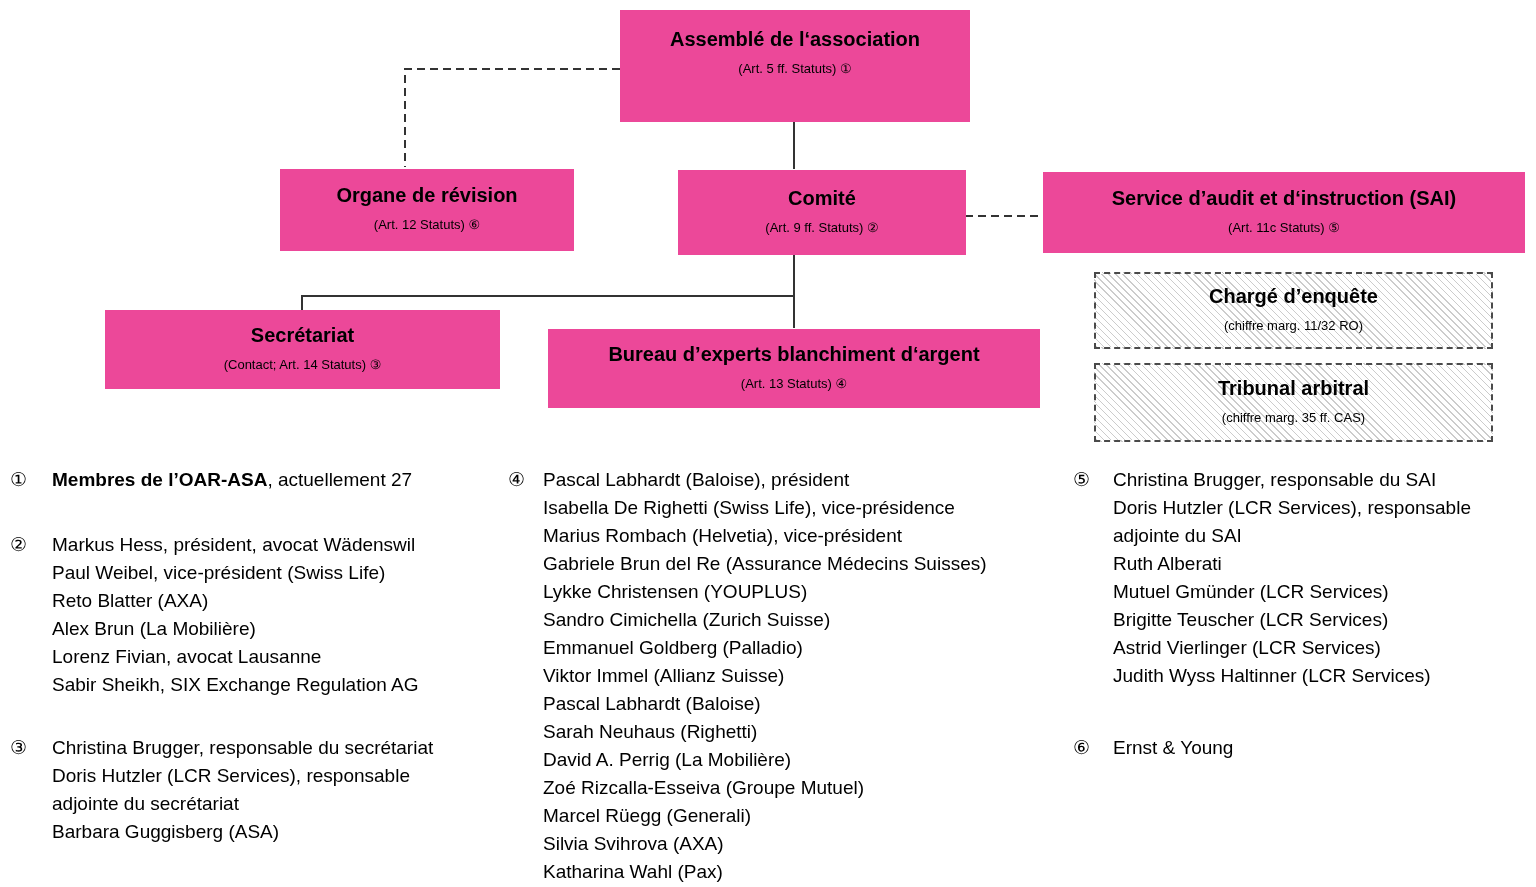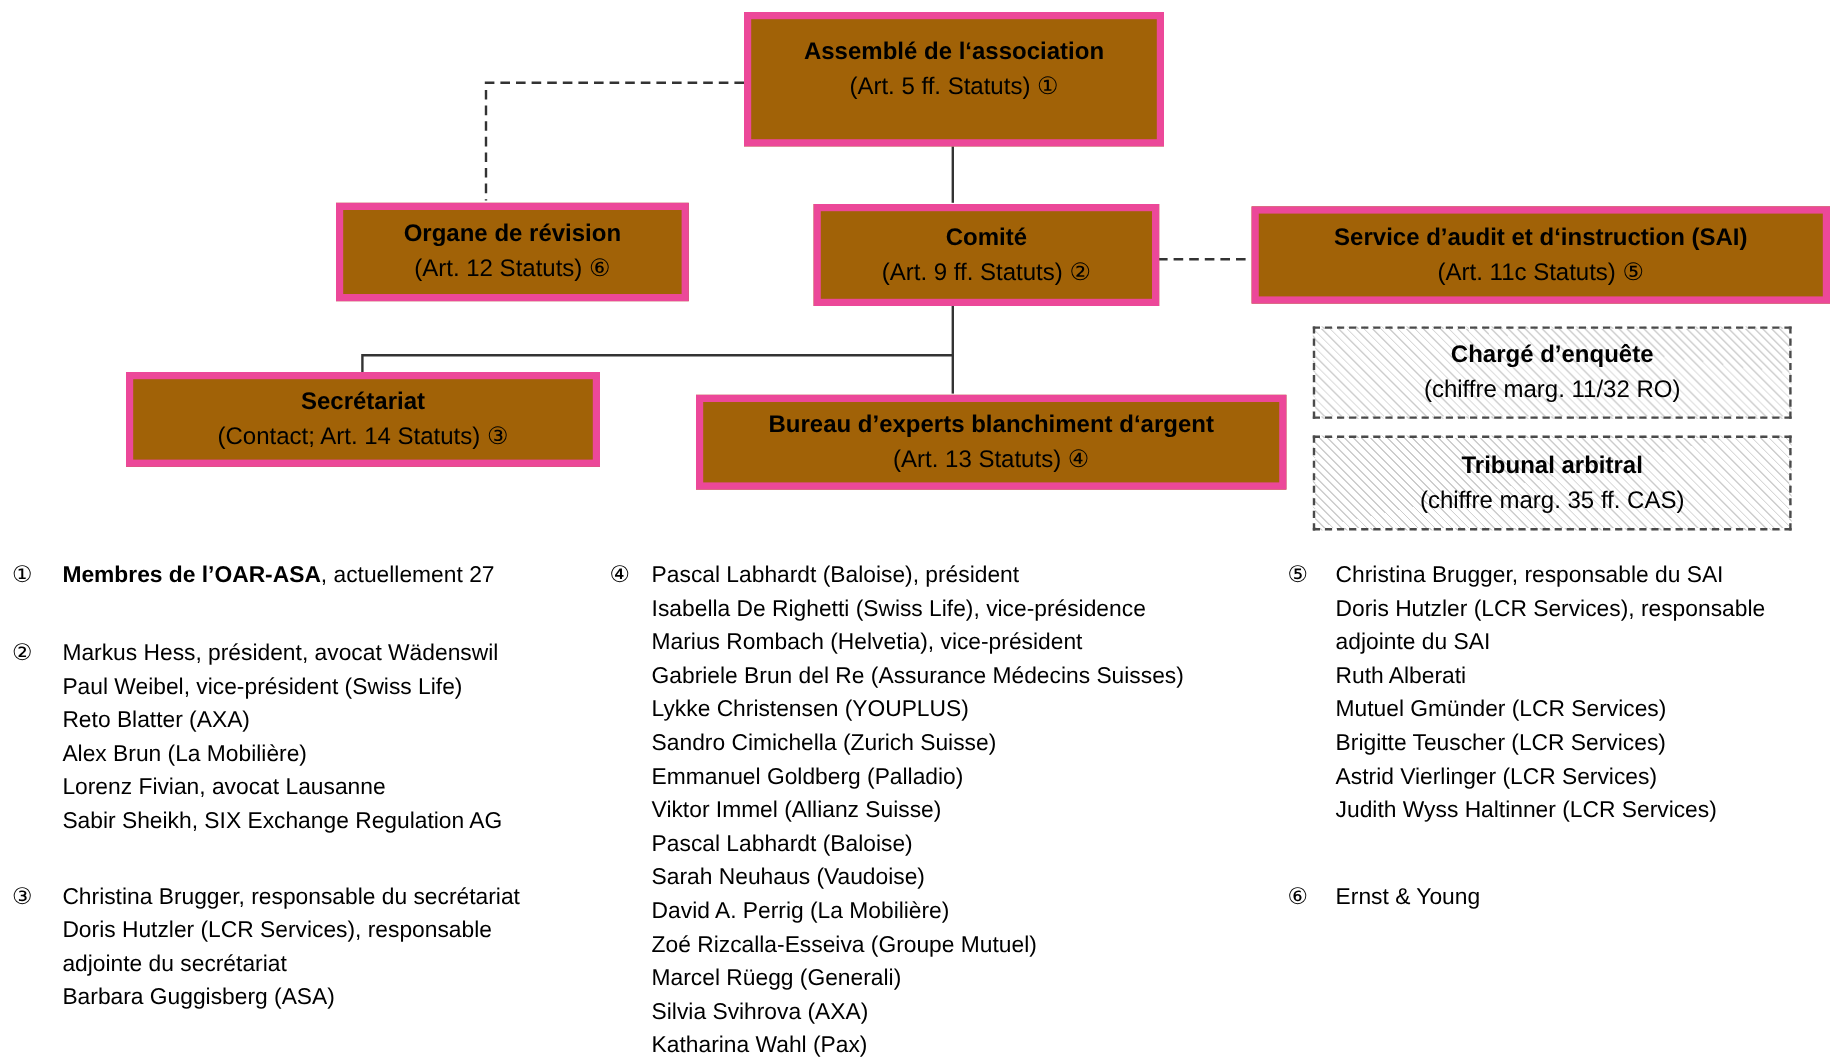--- a/index.html
+++ b/index.html
@@ -21,32 +21,32 @@
   }
   svg.connectors path {
     fill: none;
     stroke: #333333;
     stroke-width: 2;
   }
   svg.connectors path.dashed { stroke-dasharray: 8 5; }
 
   .box {
     position: absolute;
-    background: #a16207;
-    border: 6px solid #ec4899;
+    background: #ec4899;
+    border: 2px solid #ec4899;
     display: flex;
     flex-direction: column;
     align-items: center;
     justify-content: center;
     text-align: center;
     line-height: 29px;
   }
   .box.top-align { justify-content: flex-start; padding-top: 13px; }
   .box-title { font-weight: bold; font-size: 20px; white-space: nowrap; }
-  .box-sub   { font-size: 20px; white-space: nowrap; }
+  .box-sub   { font-size: 13px; white-space: nowrap; }
 
   .box.hatched {
     border: 2px dashed #4a4a4a;
     background-color: #ffffff;
     background-image: repeating-linear-gradient(
       45deg,
       rgba(0,0,0,0.20) 0px,
       rgba(0,0,0,0.20) 1px,
       transparent 1px,
       transparent 5px
@@ -98,21 +98,21 @@
   <div class="box" style="left:1043px; top:172px; width:482px; height:81px;">
     <div class="box-title">Service d’audit et d‘instruction (SAI)</div>
     <div class="box-sub">(Art. 11c Statuts) ⑤</div>
   </div>
 
   <div class="box" style="left:105px; top:310px; width:395px; height:79px;">
     <div class="box-title">Secrétariat</div>
     <div class="box-sub">(Contact; Art. 14 Statuts) ③</div>
   </div>
 
-  <div class="box" style="left:548px; top:329px; width:492px; height:79px;margin-left:32px;">
+  <div class="box" style="left:548px; top:329px; width:492px; height:79px;">
     <div class="box-title">Bureau d’experts blanchiment d‘argent</div>
     <div class="box-sub">(Art. 13 Statuts) ④</div>
   </div>
 
   <div class="box hatched" style="left:1094px; top:272px; width:399px; height:77px;">
     <div class="box-title">Chargé d’enquête</div>
     <div class="box-sub">(chiffre marg. 11/32 RO)</div>
   </div>
 
   <div class="box hatched" style="left:1094px; top:363px; width:399px; height:79px;text-align:right;">
@@ -157,21 +157,21 @@
 
     <div class="line">Pascal Labhardt (Baloise), président</div>
         <div class="line">Isabella De Righetti (Swiss Life), vice-présidence</div>
         <div class="line">Marius Rombach (Helvetia), vice-président</div>
         <div class="line">Gabriele Brun del Re (Assurance Médecins Suisses)</div>
         <div class="line">Lykke Christensen (YOUPLUS)</div>
         <div class="line">Sandro Cimichella (Zurich Suisse)</div>
         <div class="line">Emmanuel Goldberg (Palladio)</div>
         <div class="line">Viktor Immel (Allianz Suisse)</div>
         <div class="line">Pascal Labhardt (Baloise)</div>
-        <div class="line">Sarah Neuhaus (Vaudoise)</div>
+        <div class="line">Sarah Neuhaus (Righetti)</div>
         <div class="line">David A. Perrig (La Mobilière)</div>
         <div class="line">Zoé Rizcalla-Esseiva (Groupe Mutuel)</div>
         <div class="line">Marcel Rüegg (Generali)</div>
         <div class="line">Silvia Svihrova (AXA)</div>
         <div class="line">Katharina Wahl (Pax)</div>
       </div>
   </div>
 
   <div class="note" style="left:1073px; top:466px; width:455px;">
     <span class="marker m40">⑤</span>

